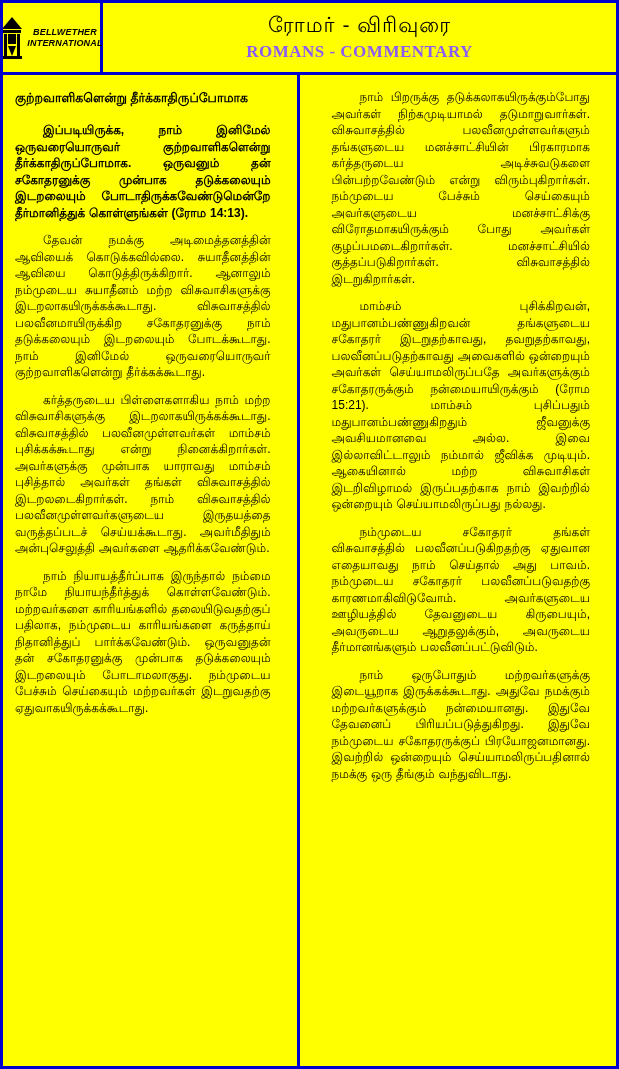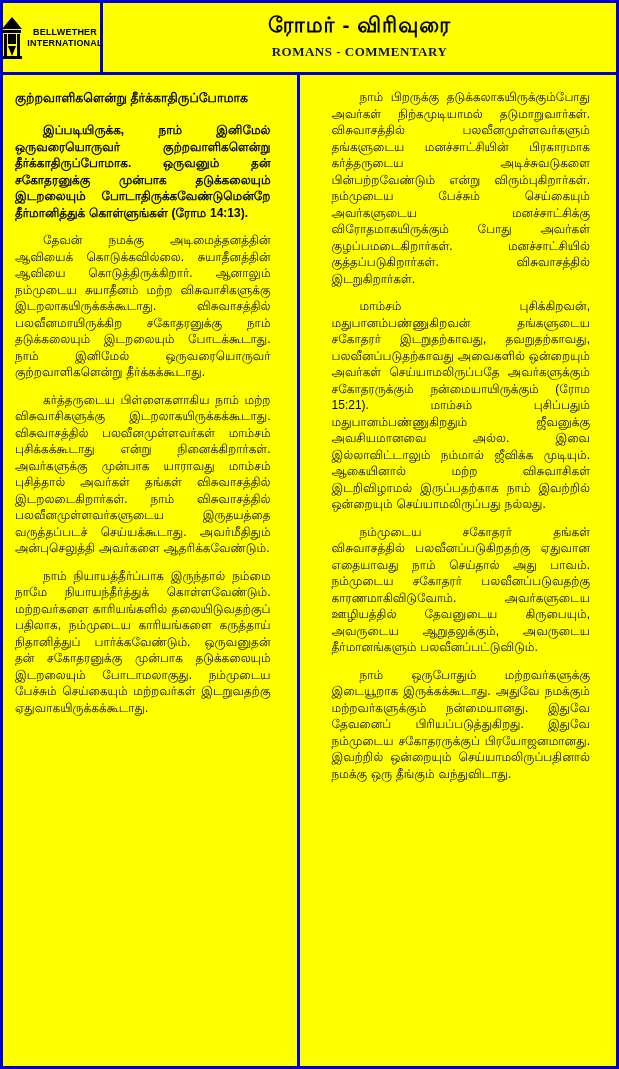--- a/index.html
+++ b/index.html
@@ -43,20 +43,21 @@
   .logo-box.right {
     border-right: none;
     border-left: 3px solid #0000cc;
   }
   .logo-inner {
     display: flex;
     align-items: center;
     justify-content: center;
     gap: 3px;
     width: 100%;
+    font-style: italic;
   }
   .logo-glyph {
     flex: 0 0 auto;
     line-height: 0;
   }
   .logo-text {
     font-size: 9px;
     font-weight: bold;
     line-height: 11px;
     text-align: center;
@@ -66,31 +67,31 @@
   .title-box {
     flex: 1;
     display: flex;
     flex-direction: column;
     align-items: center;
     justify-content: center;
     padding: 4px 0;
   }
   .title-tamil {
     font-size: 21px;
-    font-weight: bold;
+    font-weight: normal;
     letter-spacing: 1px;
     color: #000000;
     line-height: 26px;
     white-space: nowrap;
   }
   .title-en {
-    font-size: 13px;
+    font-size: 17px;
     font-weight: bold;
     font-family: "Liberation Serif", serif;
-    color: #0f172a;
+    color: #8b5cf6;
     line-height: 22px;
     letter-spacing: 0.5px;
     margin-top: 3px;
   }
   
   .body {
     display: flex;
     height: calc(100% - 72px);
     box-sizing: border-box;
     gap: 20px;

